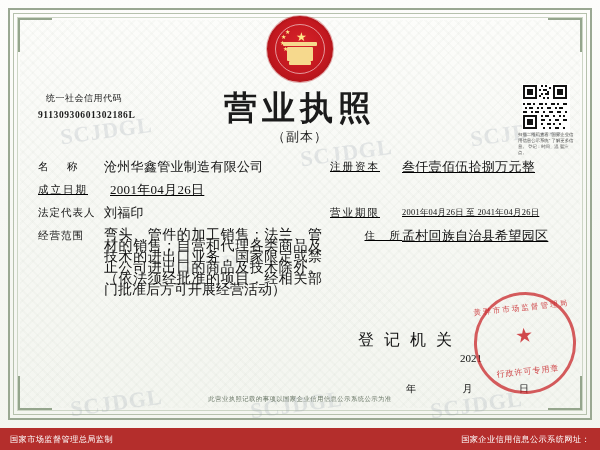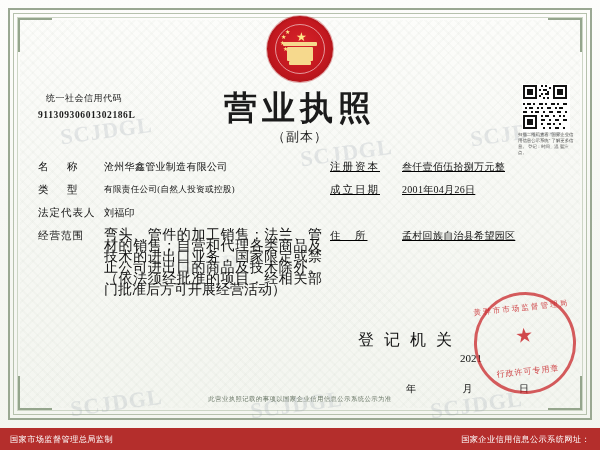--- a/index.html
+++ b/index.html
@@ -139,21 +139,21 @@
   .col-right{flex:1;display:flex;align-items:flex-start;text-decoration:underline;}
   .lab{
     width:66px;flex:none;
     font-family:"Liberation Serif","DejaVu Serif",serif;
     font-size:10.5px;color:#111;letter-spacing:4px;
     white-space:nowrap;
   }
   .lab.wide{width:72px;letter-spacing:2px;}
   .val{
     font-family:"Liberation Serif","DejaVu Serif",serif;
-    font-size:10px;color:#111;line-height:13px;
+    font-size:13px;color:#111;line-height:13px;
     letter-spacing:.3px;
   }
   .val.small{font-size:8.6px;line-height:12.5px;}
   .scope{
     width:218px;font-size:14px;line-height:11px;color:#111;
     font-family:Liberation Serif, serif;
     text-align:justify;
   }
   .term-val{font-size:8.4px;}
 
@@ -344,43 +344,43 @@
         <div class="lab">名　称</div>
         <div class="val">沧州华鑫管业制造有限公司</div>
       </div>
       <div class="col-right">
         <div class="lab wide">注册资本</div>
         <div class="val">叁仟壹佰伍拾捌万元整</div>
       </div>
     </div>
 
     <div class="row">
-      <div class="col-left">
-        <div class="lab">类　型</div>
-        <div class="val small">有限责任公司(自然人投资或控股)</div>
-      </div>
       <div class="col-right">
         <div class="lab wide">成立日期</div>
         <div class="val">2001年04月26日</div>
       </div>
     </div>
 
     <div class="row">
       <div class="col-left">
         <div class="lab" style="letter-spacing:1px;">法定代表人</div>
         <div class="val">刘福印</div>
       </div>
+      <div class="col-right">
+        <div class="lab wide">营业期限</div>
+        <div class="val term-val">2001年04月26日 至 2041年04月26日</div>
+      </div>
     </div>
 
     <div class="row">
       <div class="col-left">
         <div class="lab" style="letter-spacing:1px;">经营范围</div>
         <div class="scope">弯头、管件的加工销售；法兰、管材的销售；自营和代理各类商品及技术的进出口业务，国家限定或禁止公司进出口的商品及技术除外。（依法须经批准的项目，经相关部门批准后方可开展经营活动）</div>
       </div>
-      <div class="col-right" style="align-items:flex-start;">
+      <div class="col-right" style="align-items:flex-start;text-align:right;">
         <div class="lab wide">住　所</div>
         <div class="val">孟村回族自治县希望园区</div>
       </div>
     </div>
 
   </div>
 
   <div class="authority">登 记 机 关</div>
   <div class="year">2021</div>
   <div class="date-line">年 月 日</div>

